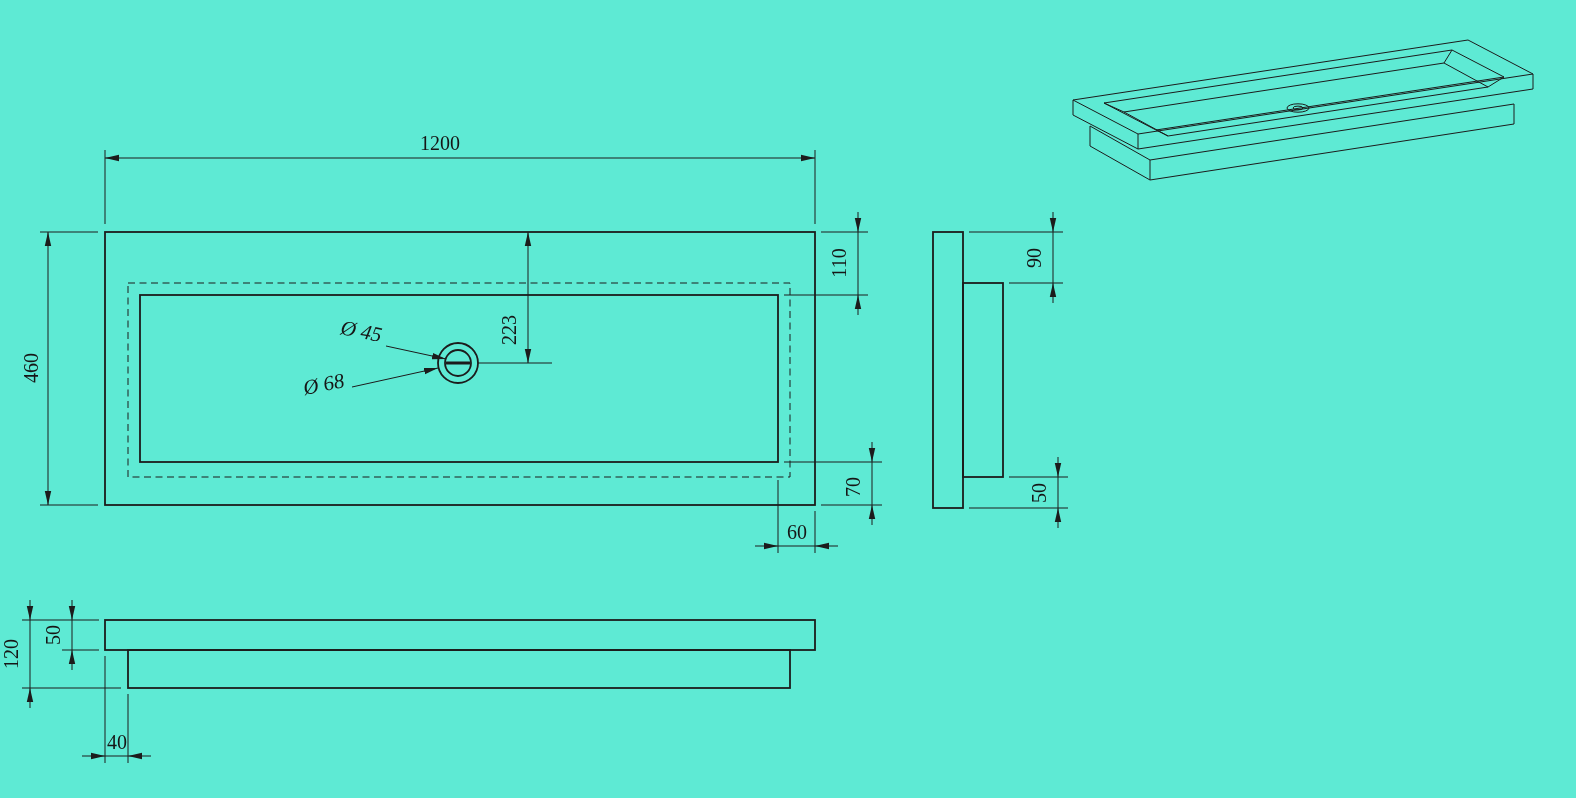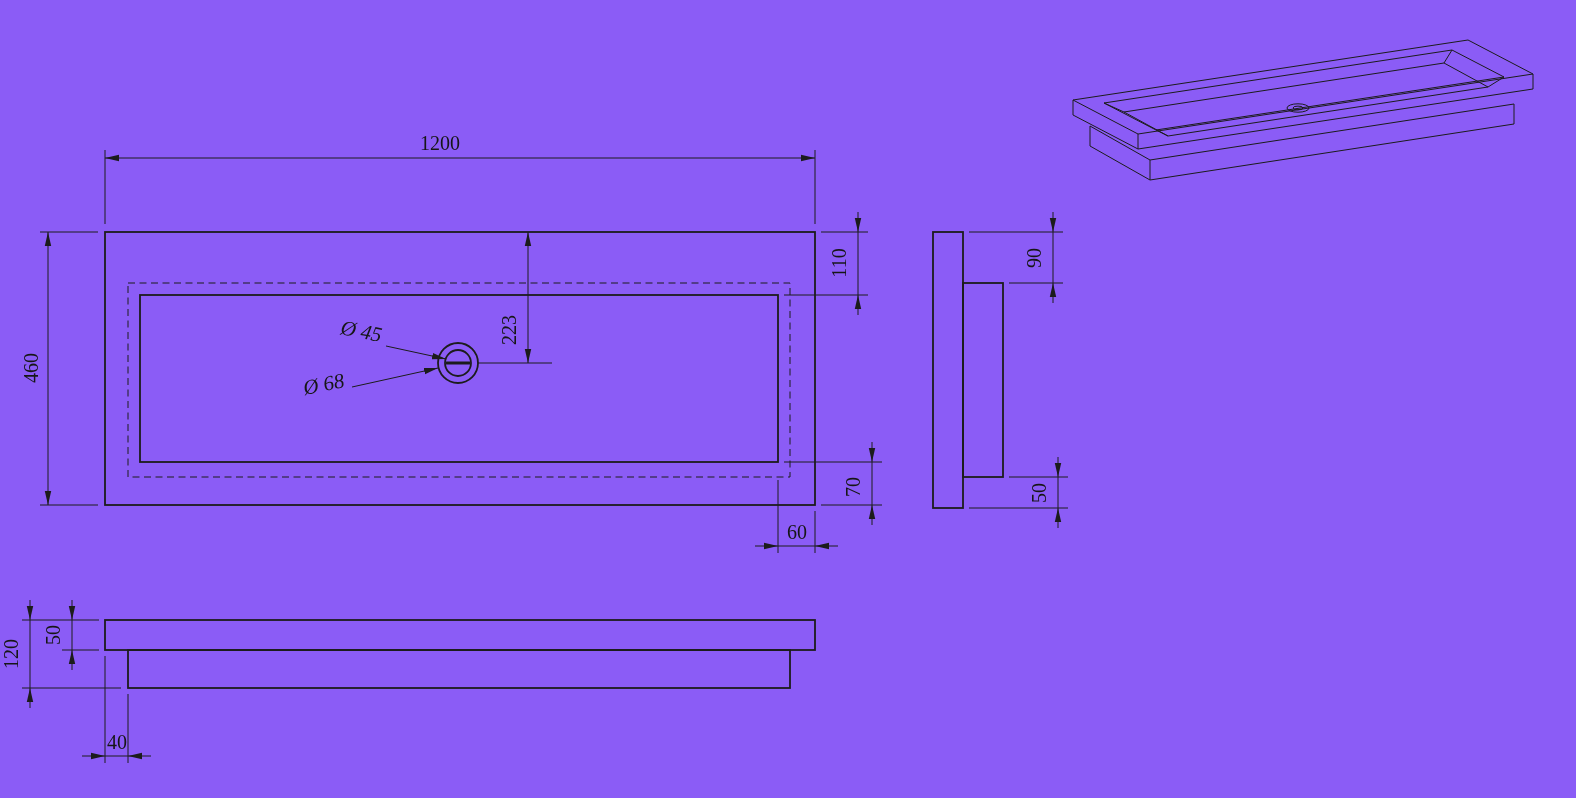--- a/index.html
+++ b/index.html
@@ -1,16 +1,16 @@
 <!DOCTYPE html>
 <html><head>
 <meta charset="utf-8">
 <style>
   html,body{margin:0;padding:0;background:#ffffff;}
-  .stage{width:1576px;height:798px;background:#8b5cf6;position:relative;overflow:hidden;}
+  .stage{width:1576px;height:798px;background:#5eead4;position:relative;overflow:hidden;}
   svg{display:block;}
   .o{fill:none;stroke:#1c1c1c;stroke-width:1.8;stroke-linejoin:miter;}
   .t{fill:none;stroke:#1c1c1c;stroke-width:1;}
   .d{stroke-dasharray:7 4.5;}
   text{font-family:"Liberation Serif",serif;font-size:20px;fill:#161616;text-anchor:middle;}
   .it{font-style:italic;font-size:21px;}
 </style>
 </head>
 <body>
 

